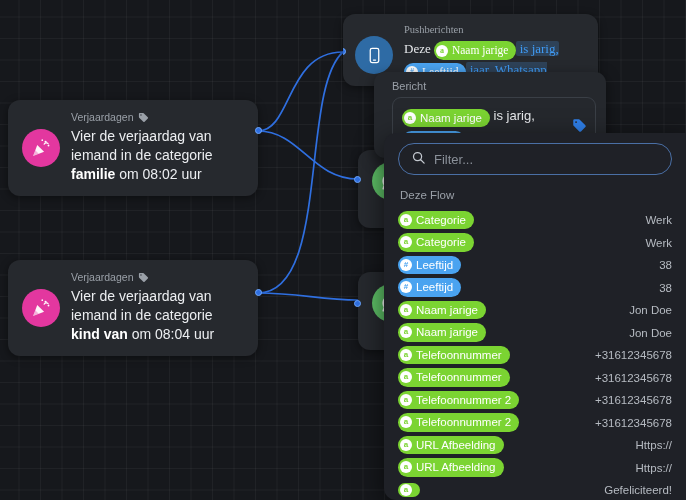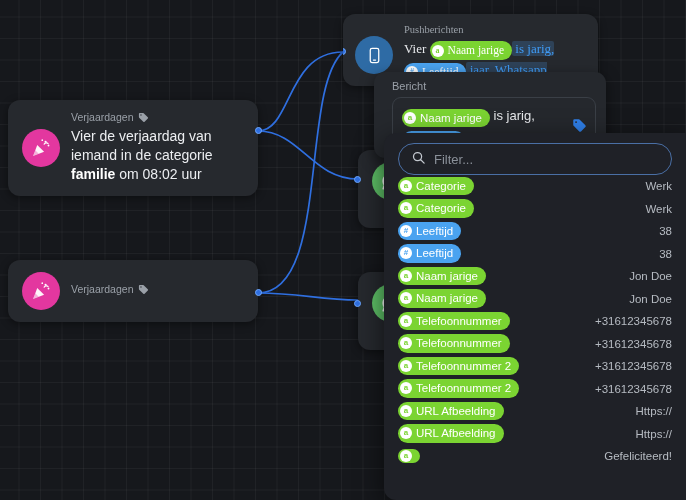--- a/index.html
+++ b/index.html
@@ -230,20 +230,21 @@
       </div>
       <div class="node-body">
         <div class="node-kicker">
           <span>Verjaardagen</span>
           <span>
             <svg width="11" height="11" viewBox="0 0 24 24" fill="#9aa0a8">
               <path d="M21.4 11.6l-9-9A2 2 0 0 0 11 2H4a2 2 0 0 0-2 2v7c0 .5.2 1 .6 1.4l9 9a2 2 0 0 0 2.8 0l7-7a2 2 0 0 0 0-2.8zM6.5 8A1.5 1.5 0 1 1 8 6.5 1.5 1.5 0 0 1 6.5 8z"></path>
             </svg>
           </span>
         </div>
+        <div class="node-text"><span>Vier de verjaardag van iemand in de categorie </span><b>kind van</b><span> om 08:04 uur</span></div>
       </div>
     </div>
     <div class="port" style="right:-4px; top:29px;"></div>
   </div>
 
   <div class="node wa-node" id="node-wa1">
     <div class="node-inner">
       <div class="avatar wa-green">
         <svg width="22" height="22" viewBox="0 0 24 24" fill="none" stroke="#fff" stroke-width="1.7">
           <path d="M3.5 20.5l1.3-4A8 8 0 1 1 8 19.3l-4.5 1.2z" stroke-linejoin="round"></path>
@@ -273,21 +274,21 @@
       <div class="avatar" style="background:#2e6ba5">
         <svg width="17" height="17" viewBox="0 0 24 24" fill="none" stroke="#fff" stroke-width="1.8">
           <rect x="6" y="2" width="12" height="20" rx="2.5"></rect>
           <line x1="10.5" y1="18.5" x2="13.5" y2="18.5" stroke-linecap="round"></line>
         </svg>
       </div>
       <div class="node-body" style="flex:1; min-width:0;font-family:Liberation Serif, serif;">
         <div class="node-kicker">
           <span>Pushberichten</span>
         </div>
-        <div class="push-text"><span class="plain">Vier </span><span class="chip green">
+        <div class="push-text"><span class="plain">Deze </span><span class="chip green">
               <span class="badge">a</span>
               <span>Naam jarige</span>
             </span><span class="push-hl"> is jarig, </span><span class="chip blue">
               <span class="badge">#</span>
               <span>Leeftijd</span>
             </span><span class="push-hl"> jaar. Whatsapp gestuurd?</span><br></div>
       </div>
     </div>
     <div class="port" style="left:-4px; top:34px;"></div>
   </div>
@@ -314,20 +315,21 @@
     <div class="filter-wrap">
       <span>
         <svg width="15" height="15" viewBox="0 0 24 24" fill="none" stroke="#c3c8cf" stroke-width="2">
           <circle cx="10.5" cy="10.5" r="6.5"></circle>
           <line x1="15.5" y1="15.5" x2="21" y2="21" stroke-linecap="round"></line>
         </svg>
       </span>
       <input class="filter-input" type="text" placeholder="Filter..." style="">
     </div>
 
+    <div class="section-title">Deze Flow</div>
 
     <div class="var-list">
 
       <div class="var-row">
         <span class="chip green">
             <span class="badge">a</span>
             <span>Categorie</span>
           </span>
         <span class="var-val">Werk</span>
       </div>

